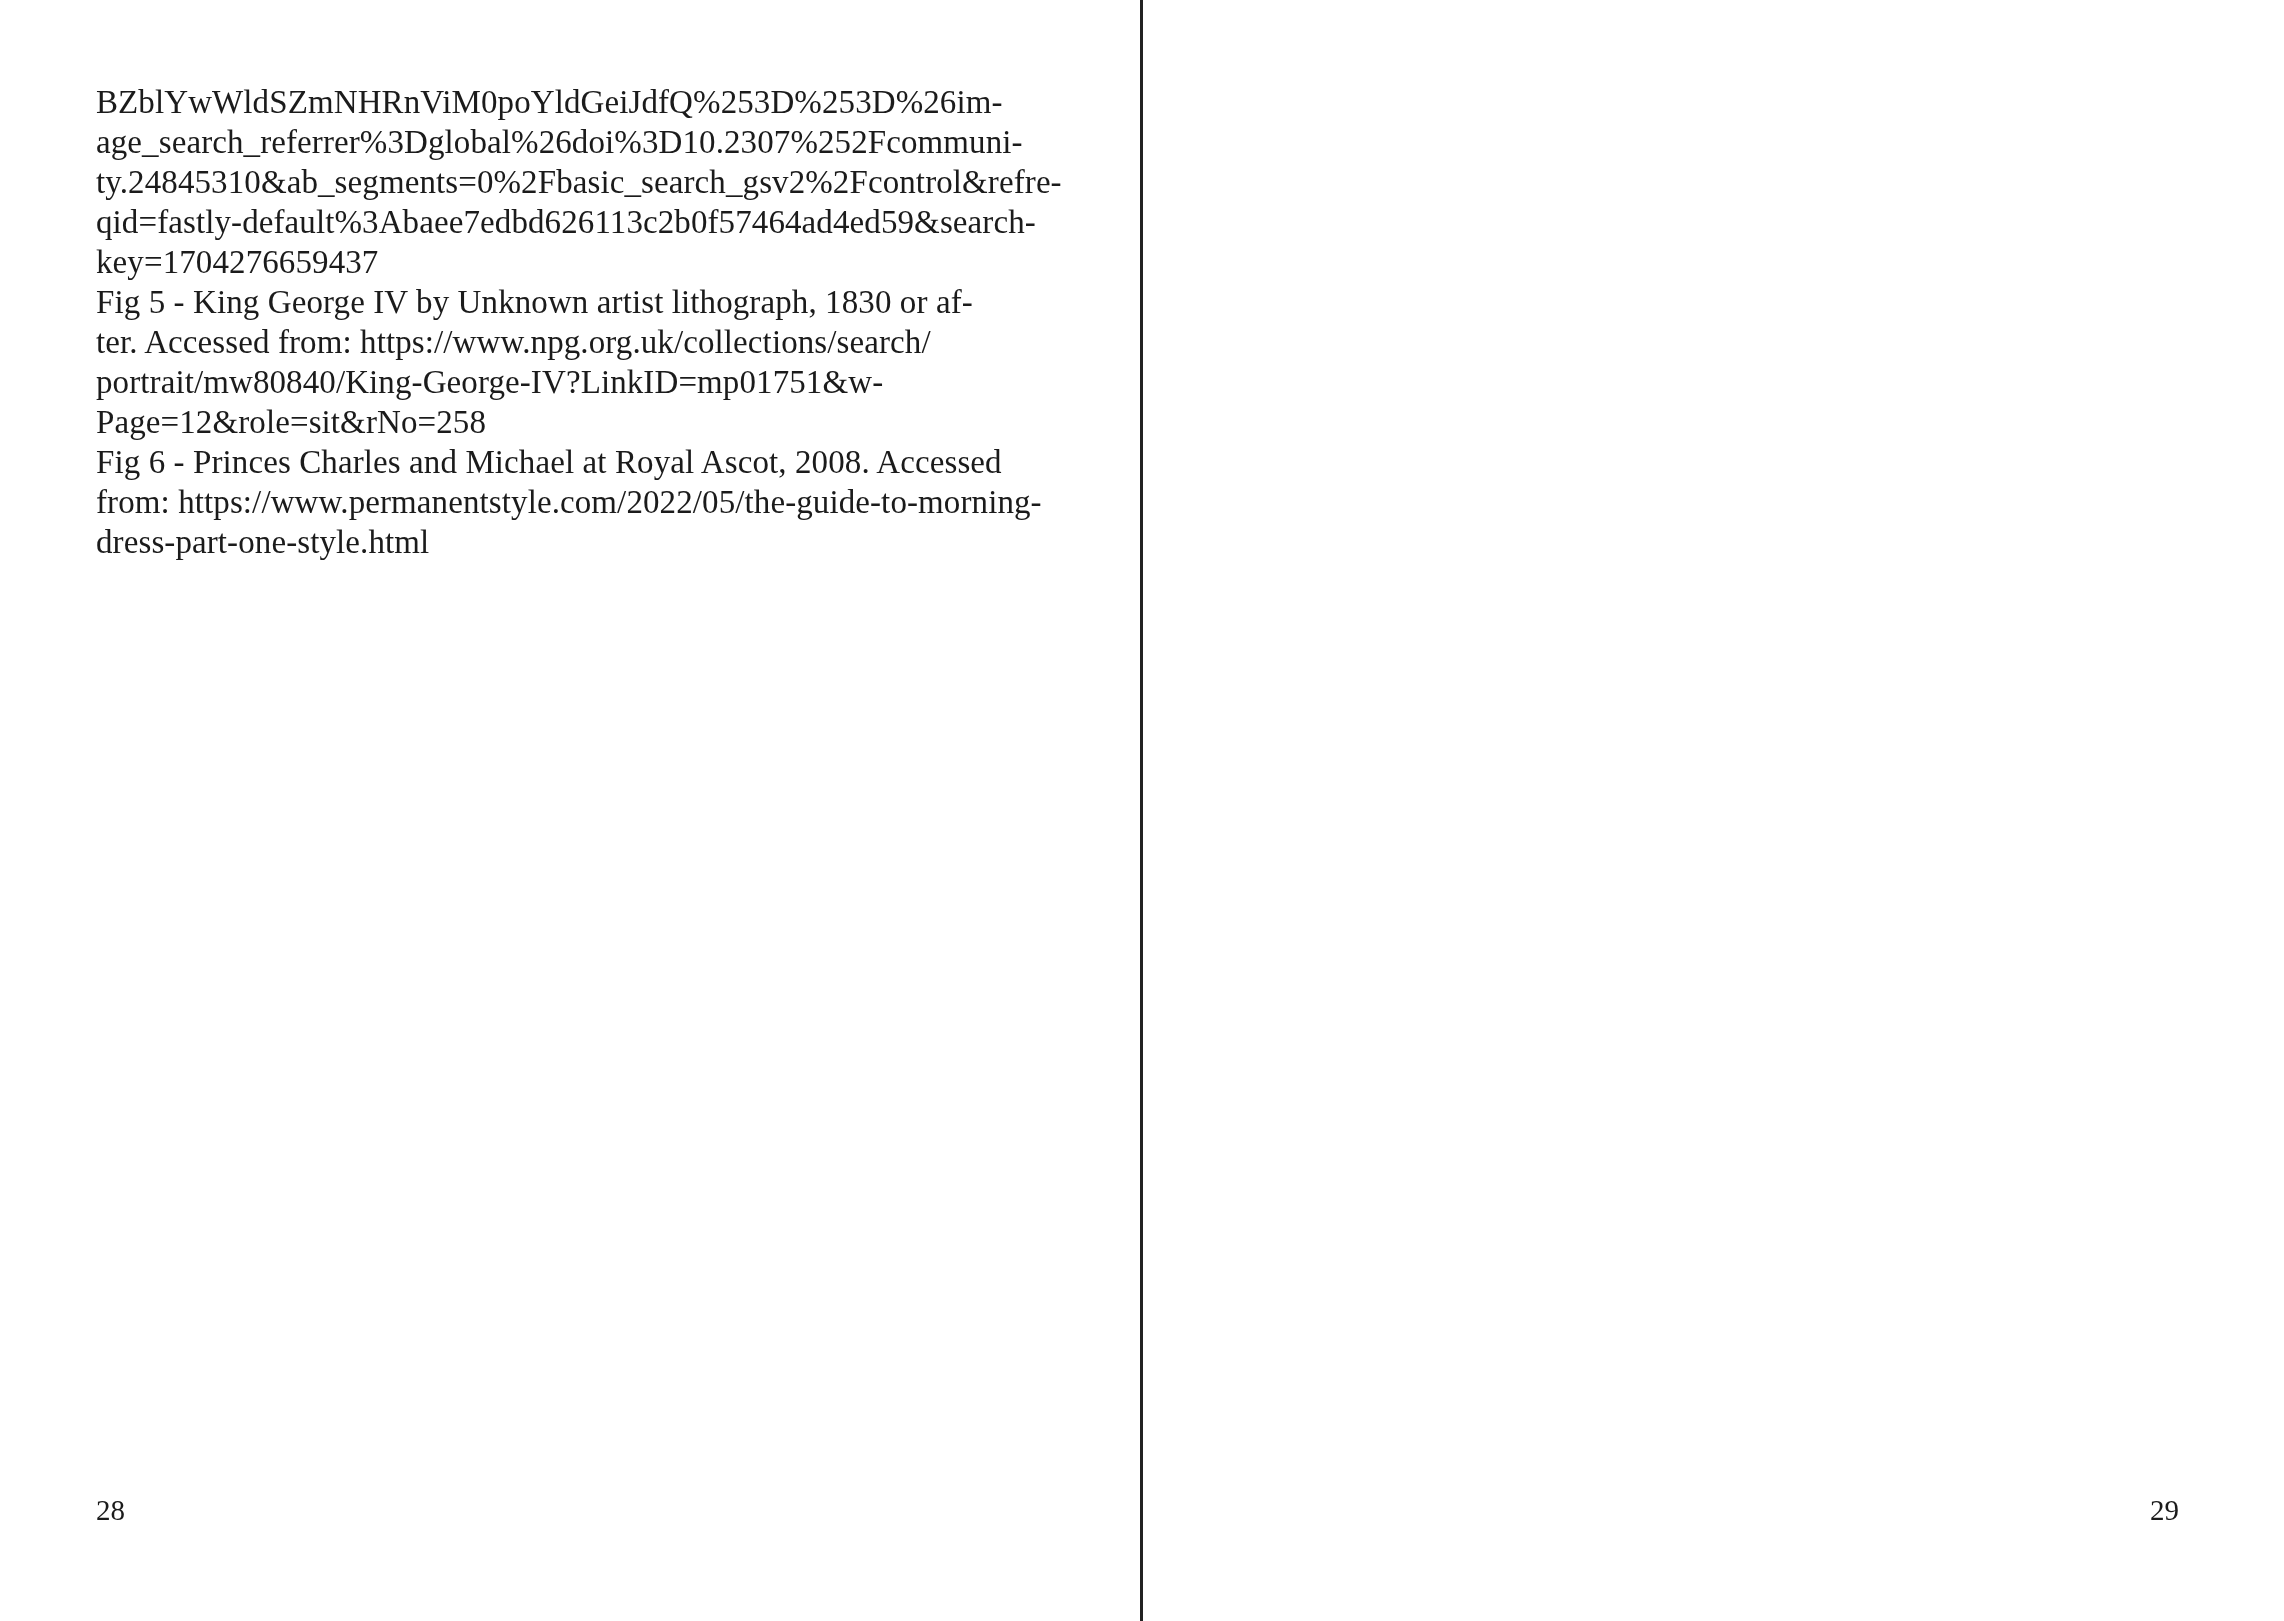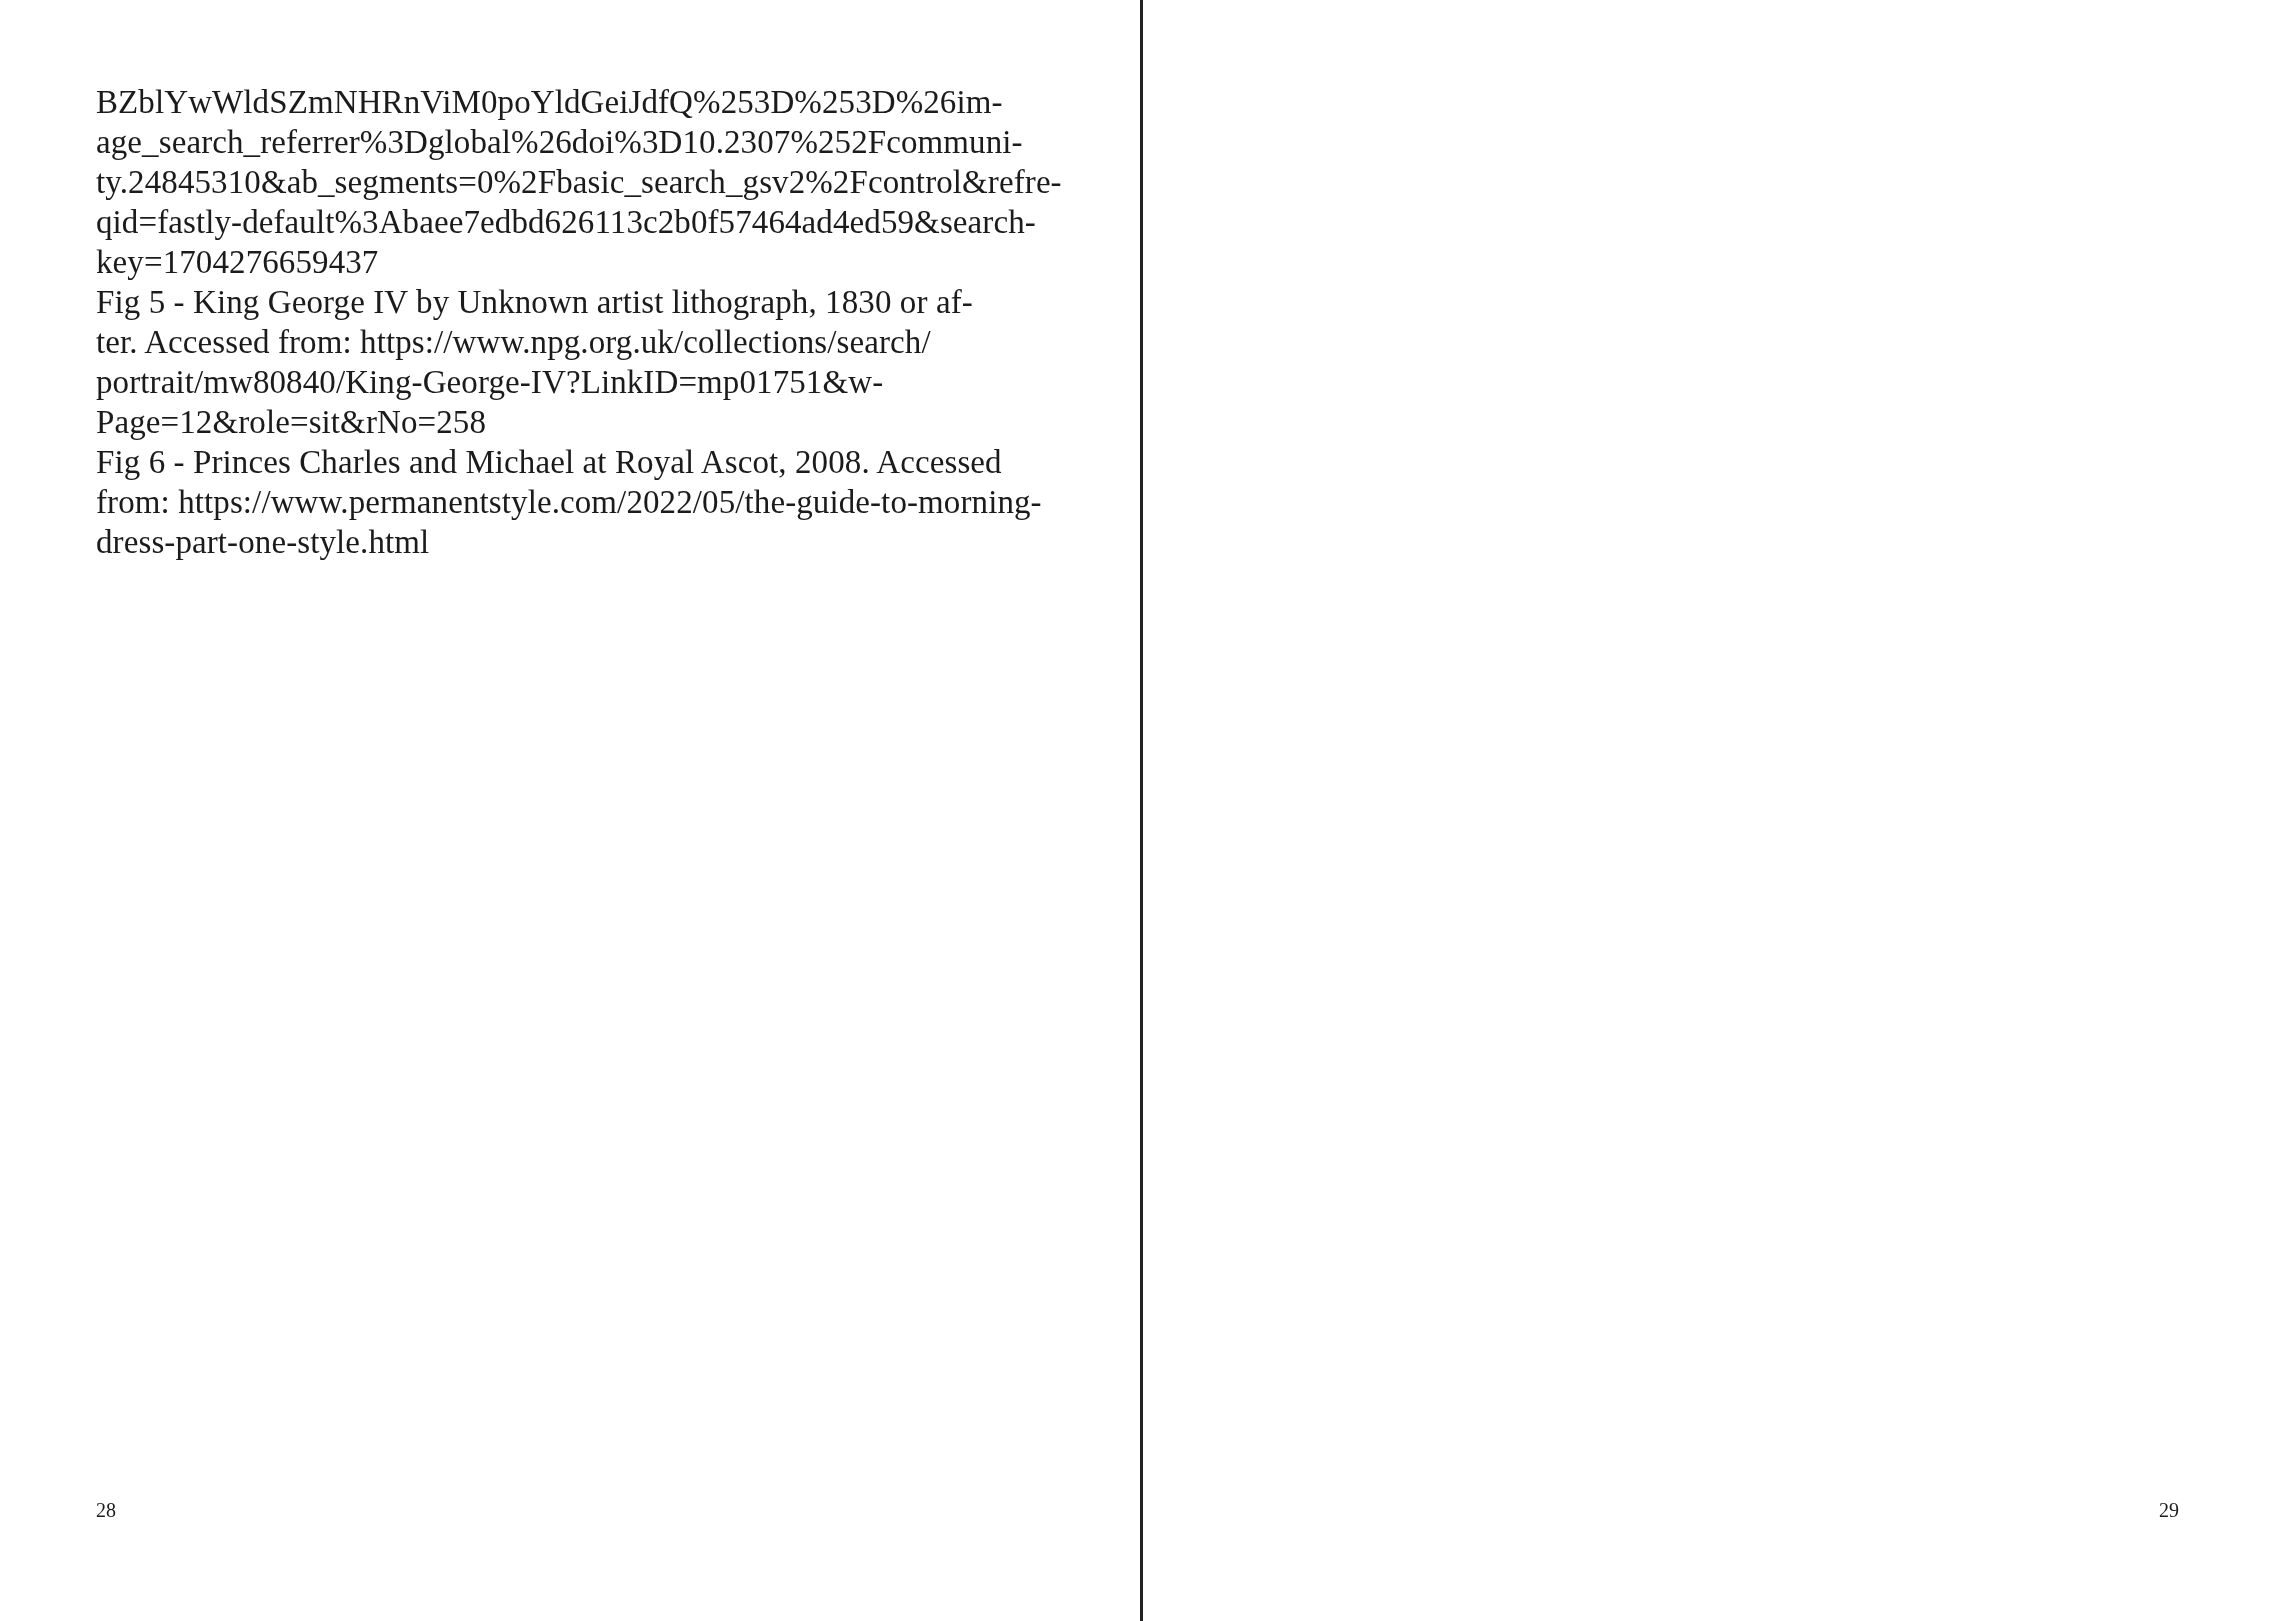--- a/index.html
+++ b/index.html
@@ -40,21 +40,21 @@
     max-width: 1029px;
     font-size: 33px;
     line-height: 40px;
     letter-spacing: 0.1px;
     color: #1b1b1b;
     white-space: pre-line;
     text-align: left;
   }
   .page-number {
     position: absolute;
-    font-size: 20px;
+    font-size: 29px;
     line-height: 33px;
     color: #1b1b1b;
   }
   .page-number-left  { left: 96px;  top: 1494px; }
   .page-number-right { right: 94px; top: 1494px; }
 </style>
 </head>
 <body>
 
 <div class="spread">

